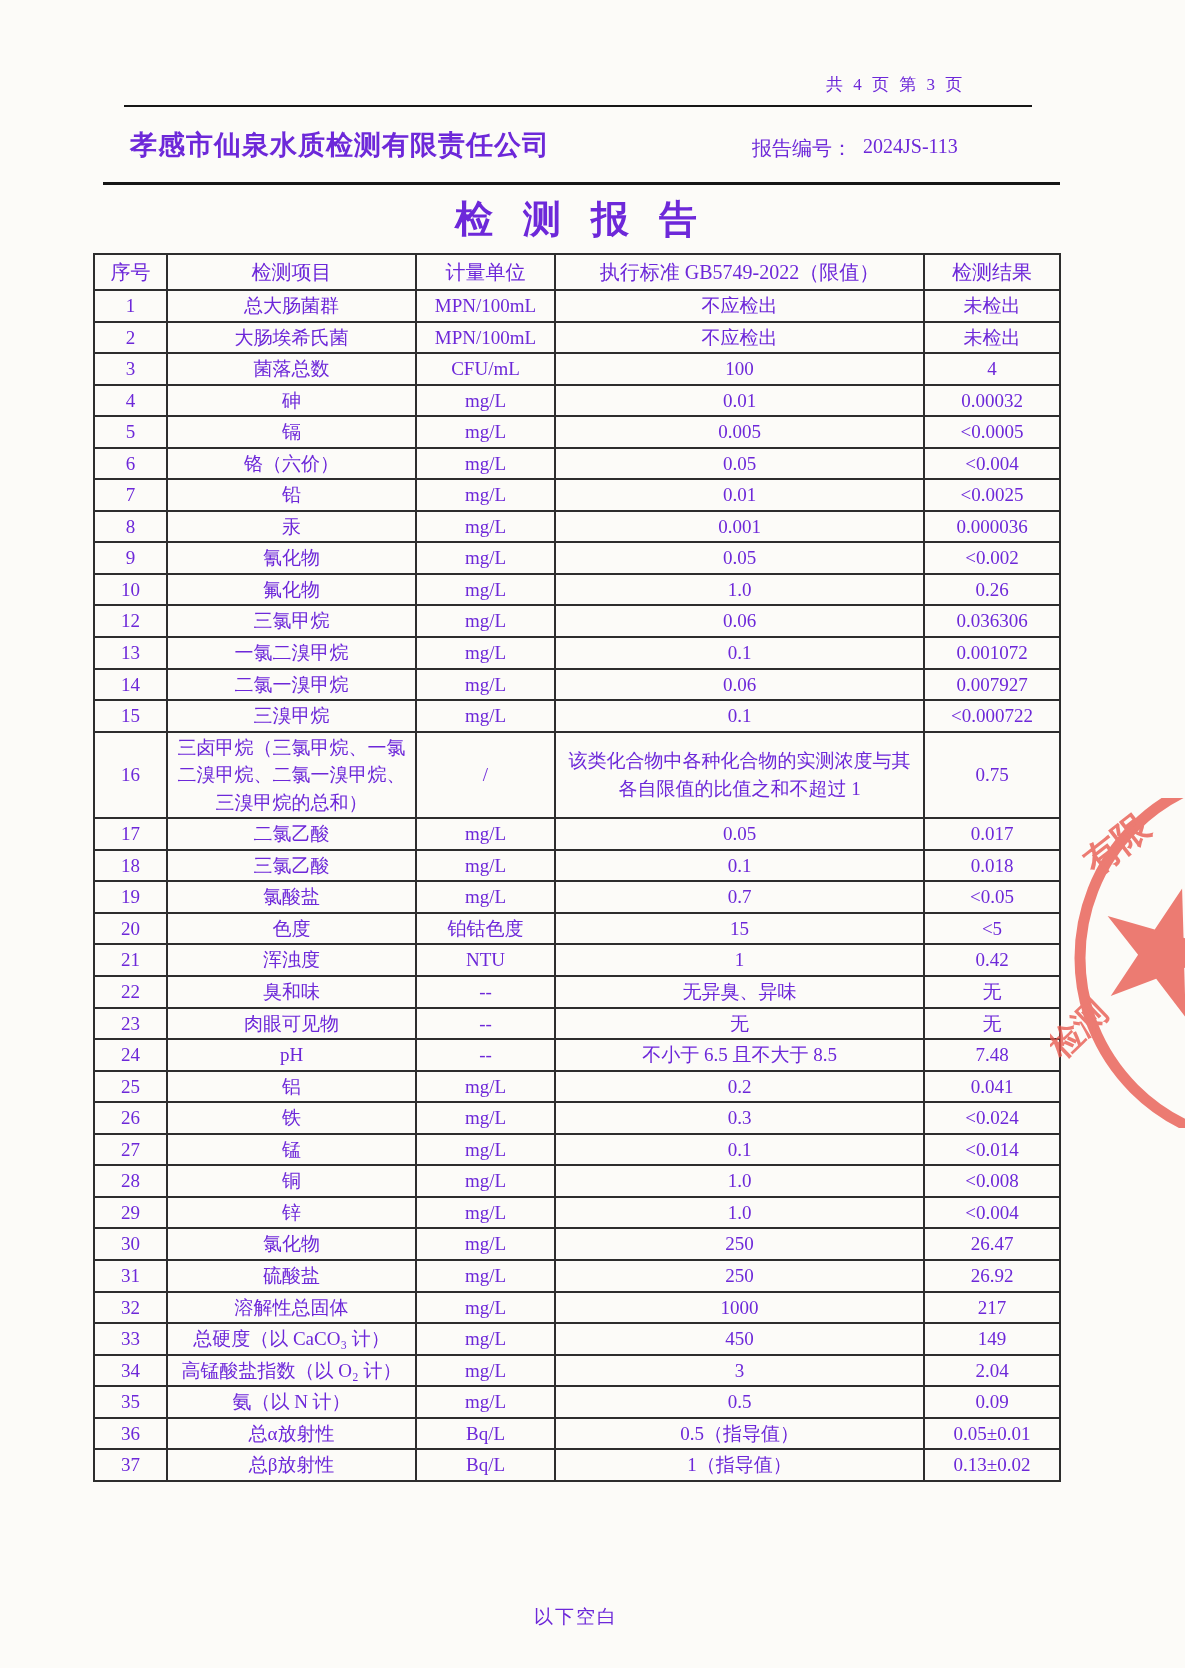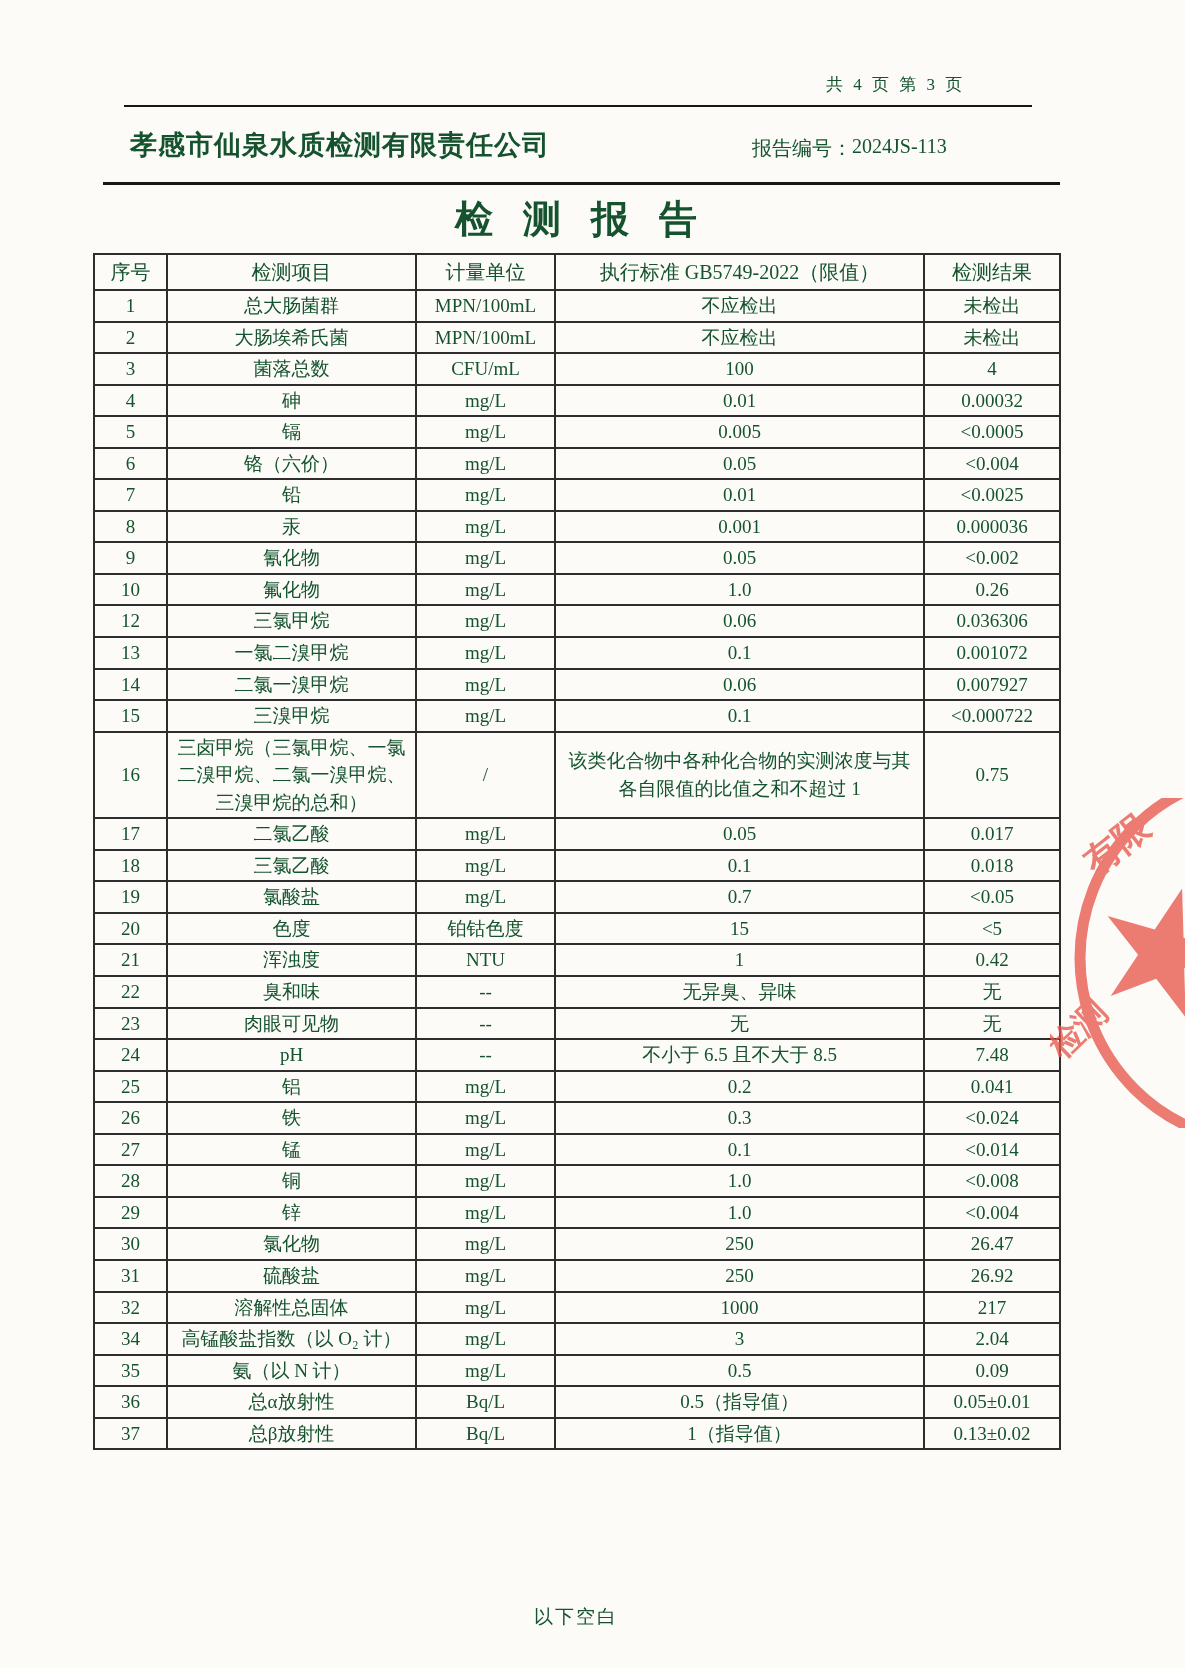--- a/index.html
+++ b/index.html
@@ -3,41 +3,41 @@
 <meta charset="utf-8">
 <style>
   * { margin:0; padding:0; box-sizing:border-box; }
   html,body { background:#d8d8d8; }
   .page {
     position:relative;
     width:1185px; height:1668px;
     margin:0 auto;
     background:#fcfbf8;
     overflow:hidden;
-    color:#14532d;
+    color:#6d28d9;
     font-family:"Liberation Serif","DejaVu Serif",serif;
   }
   .page-info {
     position:absolute; top:73px; left:826px;
     font-size:17px; letter-spacing:3px;
     white-space:nowrap;
   }
   .rule-1 {
     position:absolute; top:105px; left:124px;
     width:908px; height:2px; background:#161616;
   }
   .company-name {
     position:absolute; top:127px; left:130px;
     font-family:"Liberation Sans","DejaVu Sans",sans-serif;
     font-weight:bold; font-size:27px; letter-spacing:1px;
     white-space:nowrap;
   }
   .report-no-wrap {
     position:absolute; top:135px; left:752px;
-    font-size:20px; display:flex; gap:0; white-space:nowrap;
+    font-size:20px; display:flex; gap:11px; white-space:nowrap;
   }
   .rule-2 {
     position:absolute; top:182px; left:103px;
     width:957px; height:3px; background:#161616;
   }
   .report-title {
     position:absolute; top:194px; left:93px; width:966px;
     text-align:center; font-size:38px; font-weight:bold;
     letter-spacing:30px; text-indent:30px;
     white-space:nowrap;
@@ -319,20 +319,27 @@
       <td>26.92</td>
     </tr>
         <tr>
       <td>32</td>
       <td>溶解性总固体</td>
       <td>mg/L</td>
       <td>1000</td>
       <td>217</td>
     </tr>
         <tr>
+      <td>33</td>
+      <td>总硬度（以 CaCO₃ 计）</td>
+      <td>mg/L</td>
+      <td>450</td>
+      <td>149</td>
+    </tr>
+        <tr>
       <td>34</td>
       <td>高锰酸盐指数（以 O₂ 计）</td>
       <td>mg/L</td>
       <td>3</td>
       <td>2.04</td>
     </tr>
         <tr>
       <td>35</td>
       <td>氨（以 N 计）</td>
       <td>mg/L</td>

